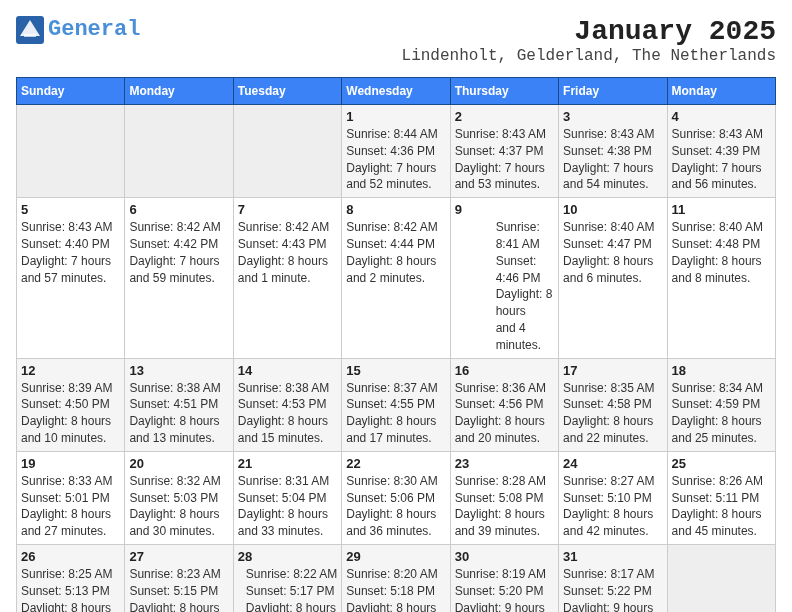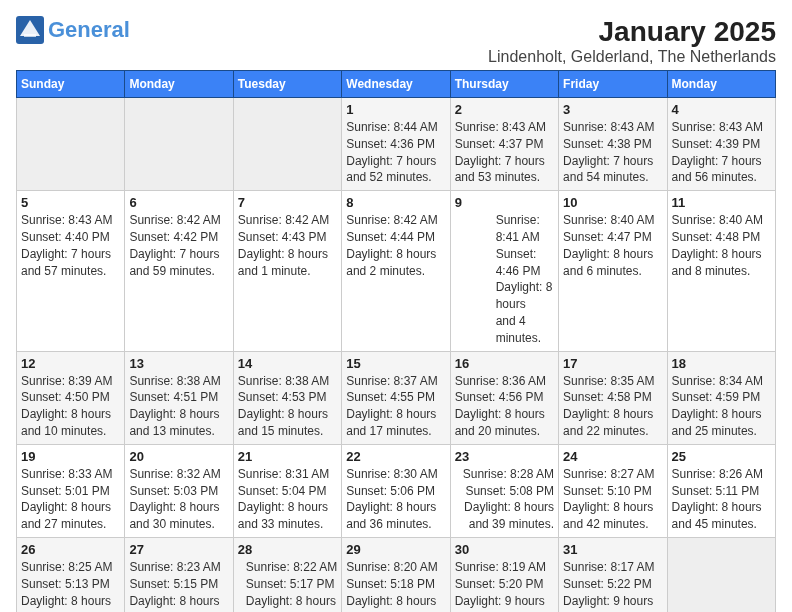--- a/index.html
+++ b/index.html
@@ -1,18 +1,18 @@
 <!DOCTYPE html>
 <html><head>
   <meta charset="utf-8">
   <style>
     * { box-sizing: border-box; margin: 0; padding: 0; }
     body { font-family: Arial, sans-serif; background: #fff; width: 792px; min-height: 612px; }
     .page { width: 792px; padding: 16px; }
-    .header { display: flex; justify-content: space-between; align-items: flex-start; margin-bottom: 4px; }
+    .header { display: flex; justify-content: space-between; align-items: flex-start; margin-bottom: 12px; font-family: Liberation Mono, monospace; }
     .logo { display: flex; align-items: center; }
     .logo-text { font-size: 22px; font-weight: bold; color: #1a3a5c; line-height: 1.1; }
     .logo-text span { color: #4a90d9; }
     .logo-icon { width: 28px; height: 28px; margin-right: 4px; }
     .title-block { text-align: right; }
     .title-block h1 { font-size: 28px; font-weight: bold; color: #222; }
     .title-block h2 { font-size: 16px; font-weight: normal; color: #444; }
     table { width: 100%; border-collapse: collapse; font-size: 11px; }
     thead tr th { background: #3b82f6; color: #fff; padding: 6px 4px; text-align: left; font-size: 12px; font-weight: bold; border: 1px solid #1a4a8a; }
     tbody tr td { border: 1px solid #ccc; vertical-align: top; padding: 4px; width: 14.28%; min-height: 80px; }
@@ -215,21 +215,21 @@
           </td>
           <td>
             <div class="day-num">22</div>
             <div class="day-info" style="white-space: pre-line;">Sunrise: 8:30 AM
 Sunset: 5:06 PM
 Daylight: 8 hours
 and 36 minutes.</div>
           </td>
           <td>
             <div class="day-num">23</div>
-            <div class="day-info" style="white-space: pre-line; text-align: right;">Sunrise: 8:28 AM
+            <div class="day-info" style="white-space: pre-line;">Sunrise: 8:28 AM
 Sunset: 5:08 PM
 Daylight: 8 hours
 and 39 minutes.</div>
           </td>
           <td>
             <div class="day-num">24</div>
             <div class="day-info" style="white-space: pre-line;">Sunrise: 8:27 AM
 Sunset: 5:10 PM
 Daylight: 8 hours
 and 42 minutes.</div>

